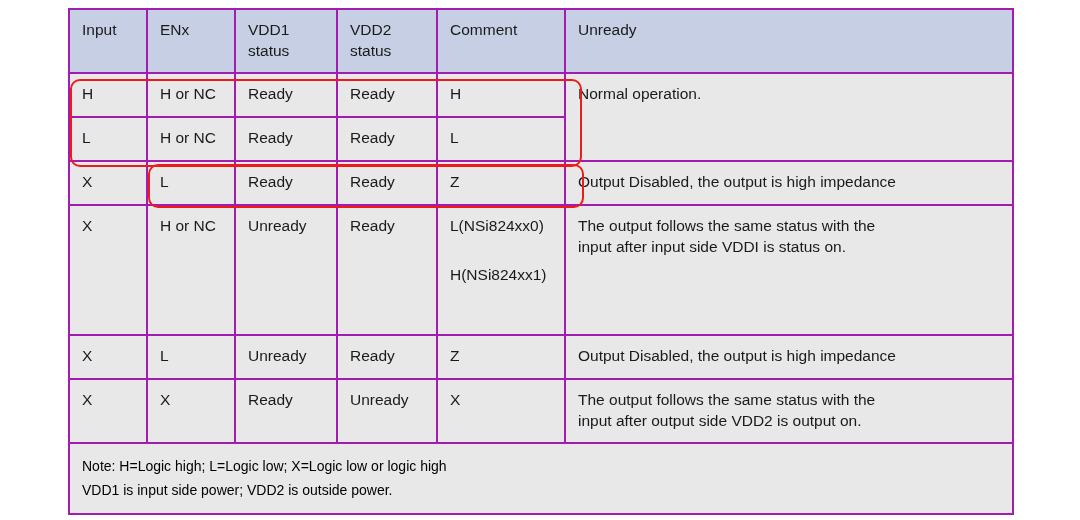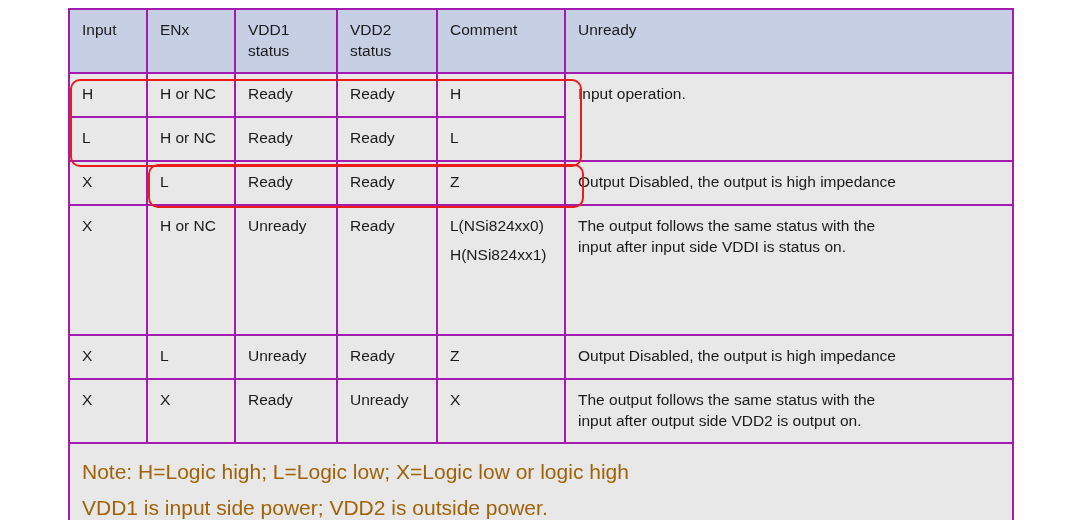--- a/index.html
+++ b/index.html
@@ -84,33 +84,33 @@
 
   
   col.c-input   { width: 78px; }
   col.c-enx     { width: 88px; }
   col.c-vdd1    { width: 102px; }
   col.c-vdd2    { width: 100px; }
   col.c-output  { width: 128px; }
   col.c-comment { width: 448px; }
 
   .cell-multiline .line2 {
-    margin-top: 8px;
+    margin-top: 28px;
   }
 
   tr.row-tall td { height: 108px; }
   tr.row-normal td { height: 22px; }
 
   td.note-cell {
     background: #e8e8e8;
     padding: 12px 12px 14px 12px;
   }
   td.note-cell .note-line {
-    font-size: 21px;
-    color: #a16207;
+    font-size: 14px;
+    color: #000000;
     line-height: 1.75;
   }
 
   
   .redbox {
     position: absolute;
     border: 2px solid #ee1b1b;
     z-index: 3;
     pointer-events: none;
     background: transparent;
@@ -165,21 +165,21 @@
         <th>Unready</th>
       </tr>
     </thead>
     <tbody>
       <tr class="row-normal">
         <td>H</td>
         <td>H or NC</td>
         <td>Ready</td>
         <td>Ready</td>
         <td>H</td>
-        <td rowspan="2">Input operation.</td>
+        <td rowspan="2">Normal operation.</td>
       </tr>
       <tr class="row-normal">
         <td>L</td>
         <td>H or NC</td>
         <td>Ready</td>
         <td>Ready</td>
         <td>L</td>
       </tr>
       <tr class="row-normal">
         <td>X</td>

